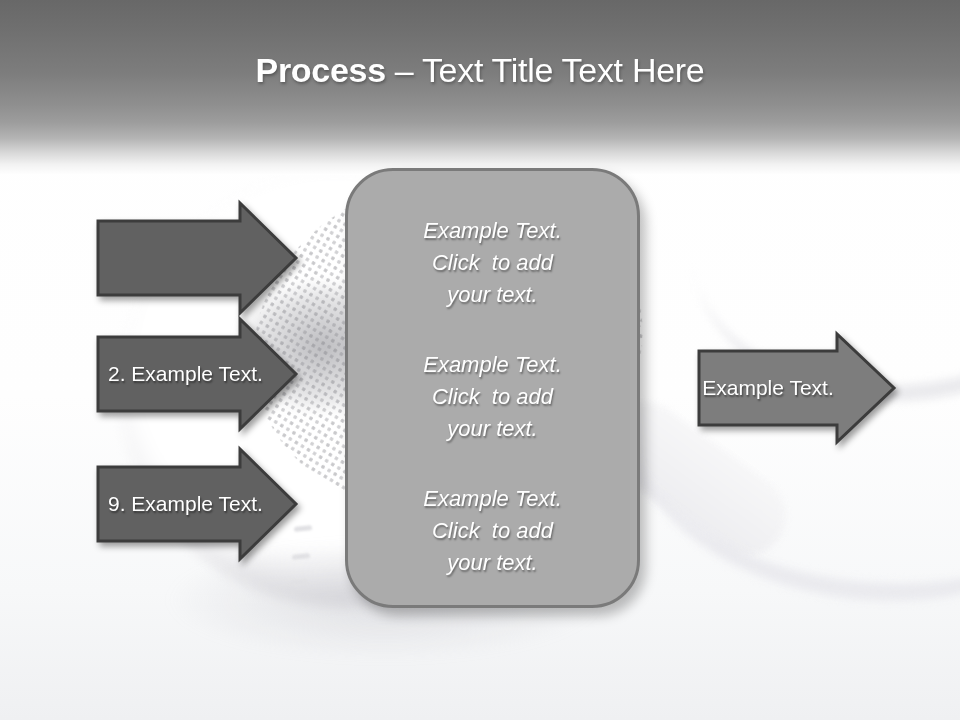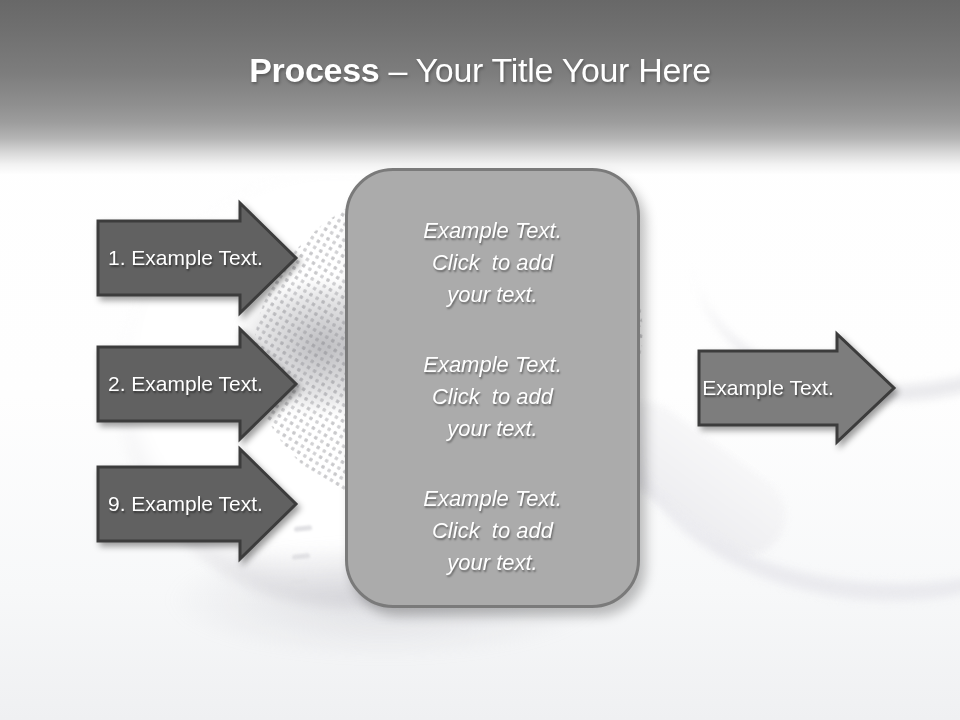--- a/index.html
+++ b/index.html
@@ -75,21 +75,21 @@
   .arrow{position:absolute;width:203px;height:116px;}
   .arrow svg{position:absolute;left:0;top:0;overflow:visible;
     filter:drop-shadow(3px 4px 3px rgba(0,0,0,.38));}
   .arrow polygon{stroke:#3c3c3c;stroke-width:3;stroke-linejoin:miter;}
   .arrow-label{
     position:absolute;left:12px;top:19px;height:78px;right:30px;
     display:flex;align-items:center;color:#fff;font-size:21px;
     text-shadow:1px 2px 2px rgba(0,0,0,.45);white-space:nowrap;
   }
   .arrow.a1{left:96px;top:200px;}
-  .arrow.a2{left:96px;top:326px;}
+  .arrow.a2{left:96px;top:316px;}
   .arrow.a3{left:96px;top:446px;}
   .arrow.aright{left:697px;top:331px;width:200px;height:114px;}
   .arrow.aright .arrow-label{left:0;right:auto;width:142px;top:18px;height:78px;justify-content:center;}
   .center-box{
     position:absolute;left:345px;top:168px;width:295px;height:440px;
     border-radius:48px;background:#ababab;border:3px solid #7a7a7a;
     box-shadow:6px 8px 12px rgba(0,0,0,.25);
     display:flex;flex-direction:column;align-items:center;
     padding-top:44px;gap:38px;
   }
@@ -112,31 +112,30 @@
     <div class="cable-arc-1"></div>
     <div class="cable-arc-2"></div>
     <div class="ground-shadow"></div>
     <div class="dash d1"></div>
     <div class="dash d2"></div>
     <div class="dash d3"></div>
   </div>
 
   <div class="header">
     <div class="title">
-      <span class="t-bold">Process</span><span class="t-rest">– Your Title Your Here</span>
+      <span class="t-bold">Process</span><span class="t-rest">– Text Title Text Here</span>
     </div>
   </div>
 
   <div class="shapes">
 
     <div class="arrow a1">
       <svg width="203" height="116" viewBox="0 0 203 116">
         <polygon points="2,21 144,21 144,3 200,58 144,113 144,95 2,95" fill="#616161"></polygon>
       </svg>
-      <div class="arrow-label">1. Example Text.</div>
     </div>
 
     <div class="arrow a2">
       <svg width="203" height="116" viewBox="0 0 203 116">
         <polygon points="2,21 144,21 144,3 200,58 144,113 144,95 2,95" fill="#616161"></polygon>
       </svg>
       <div class="arrow-label">2. Example Text.</div>
     </div>
 
     <div class="arrow a3">

